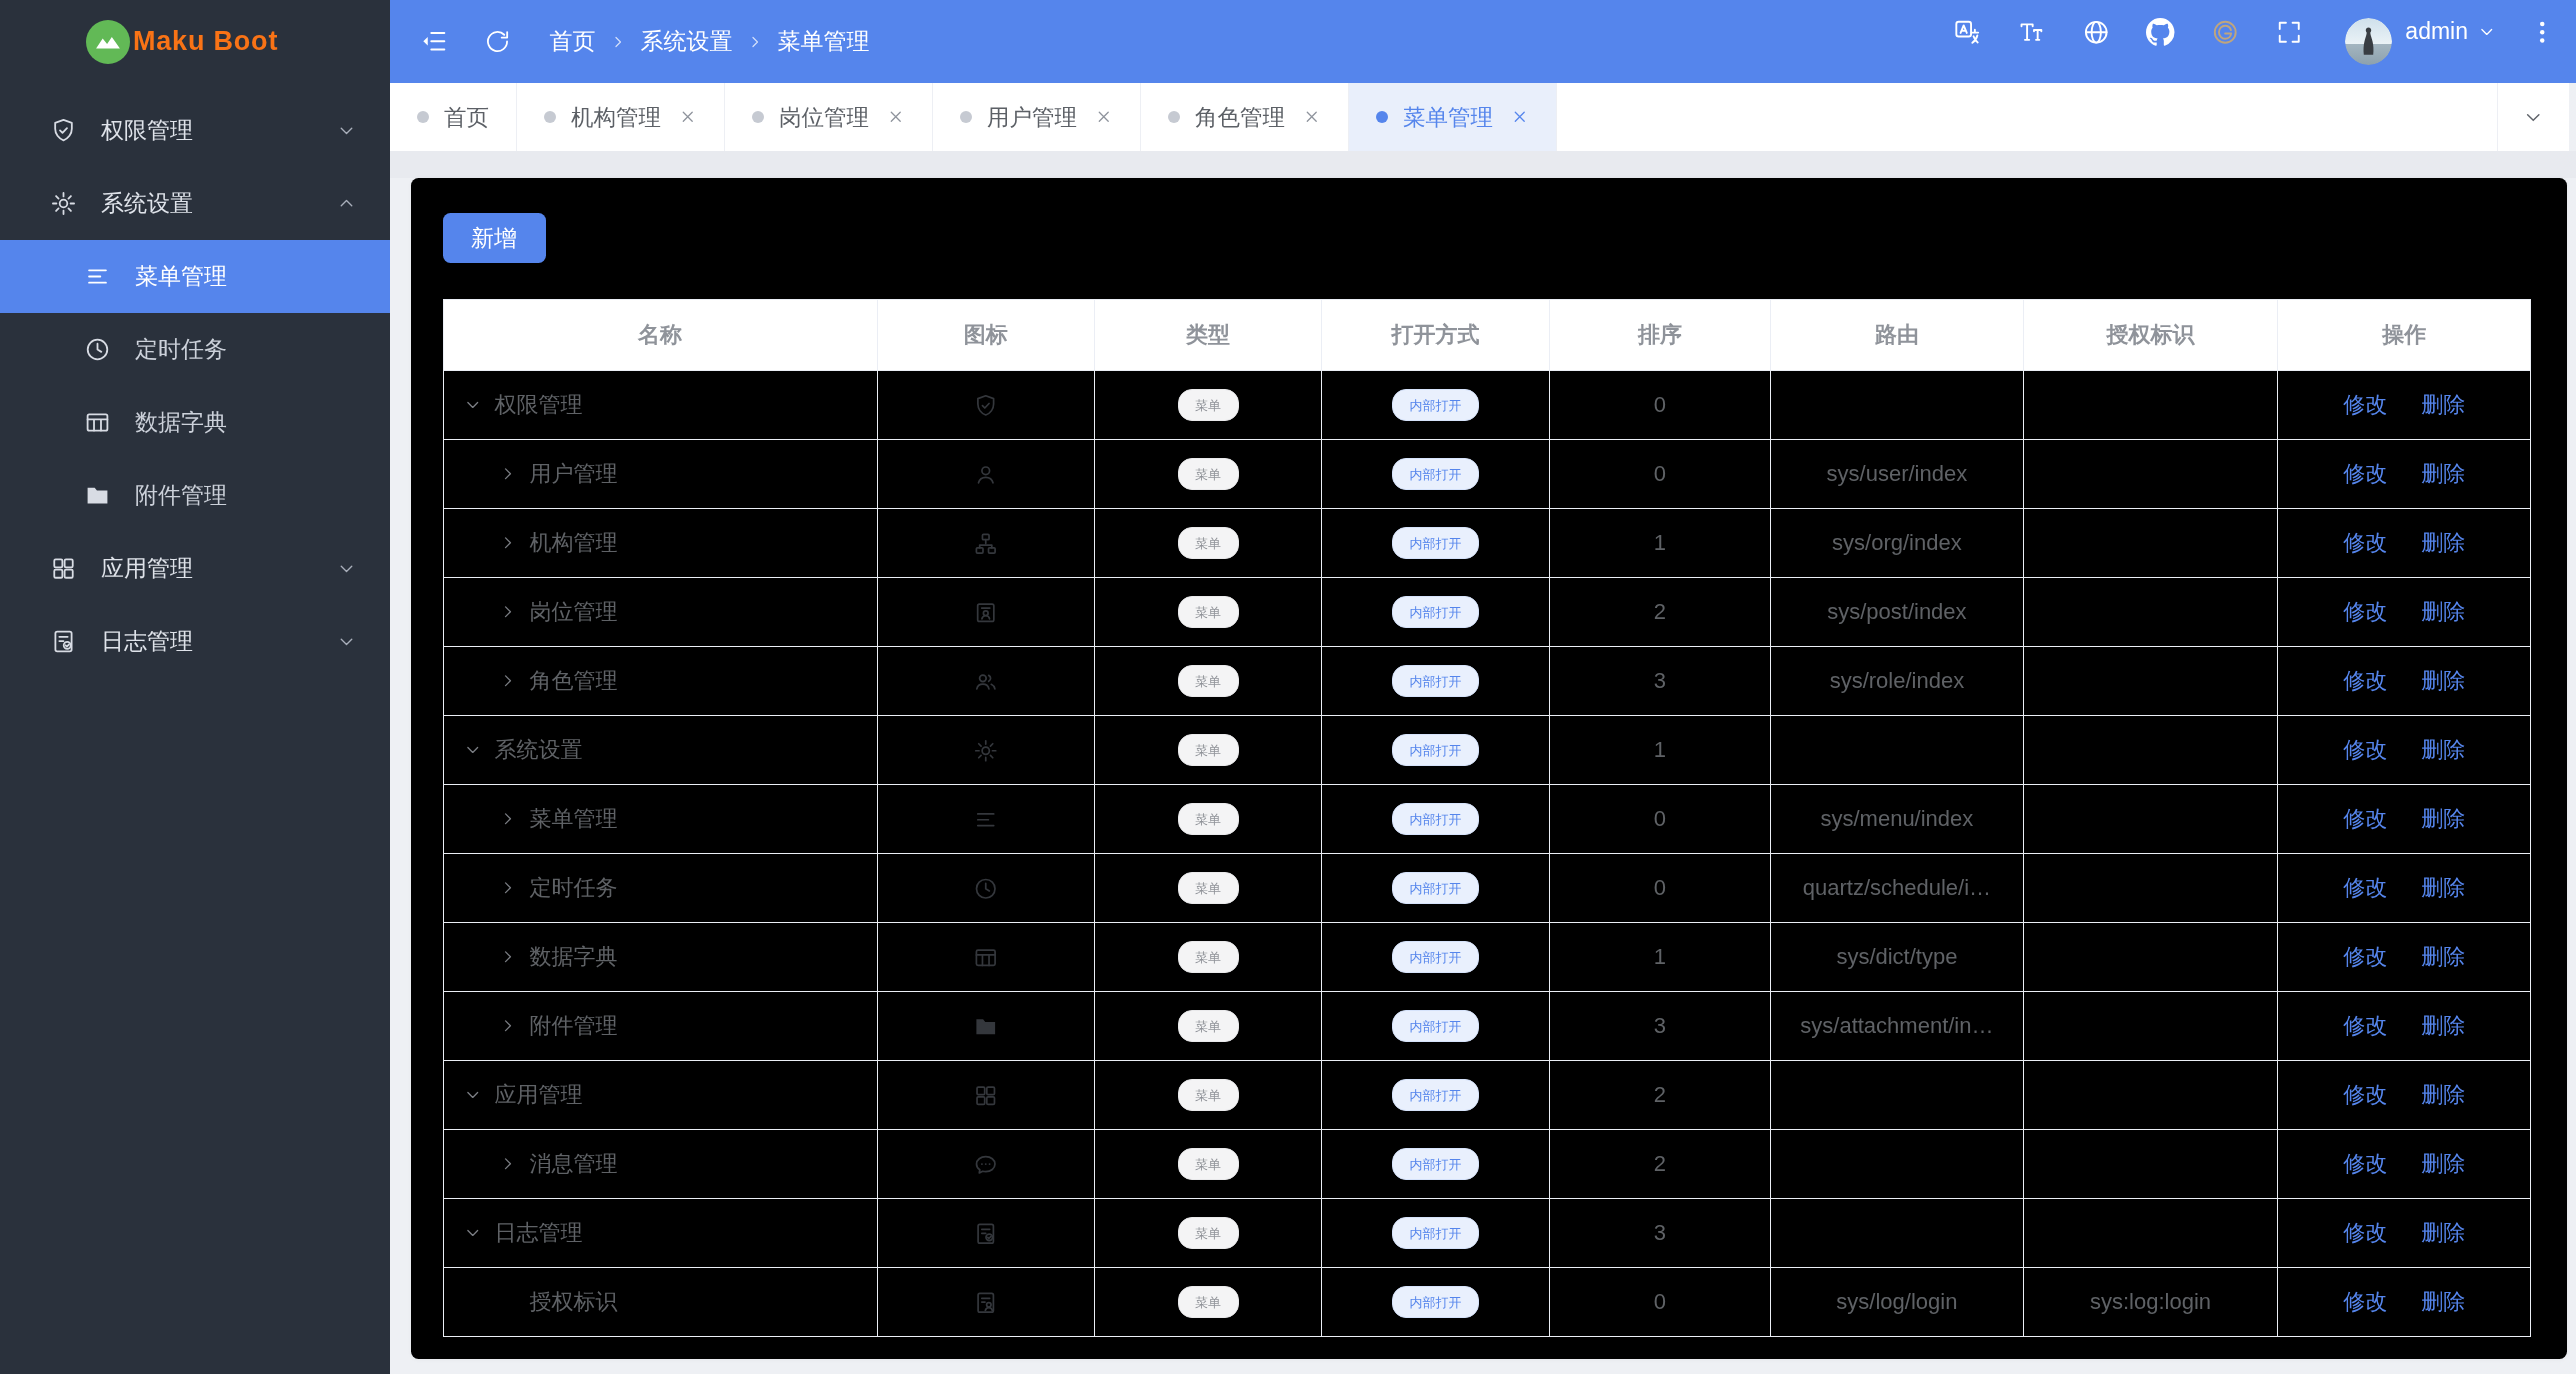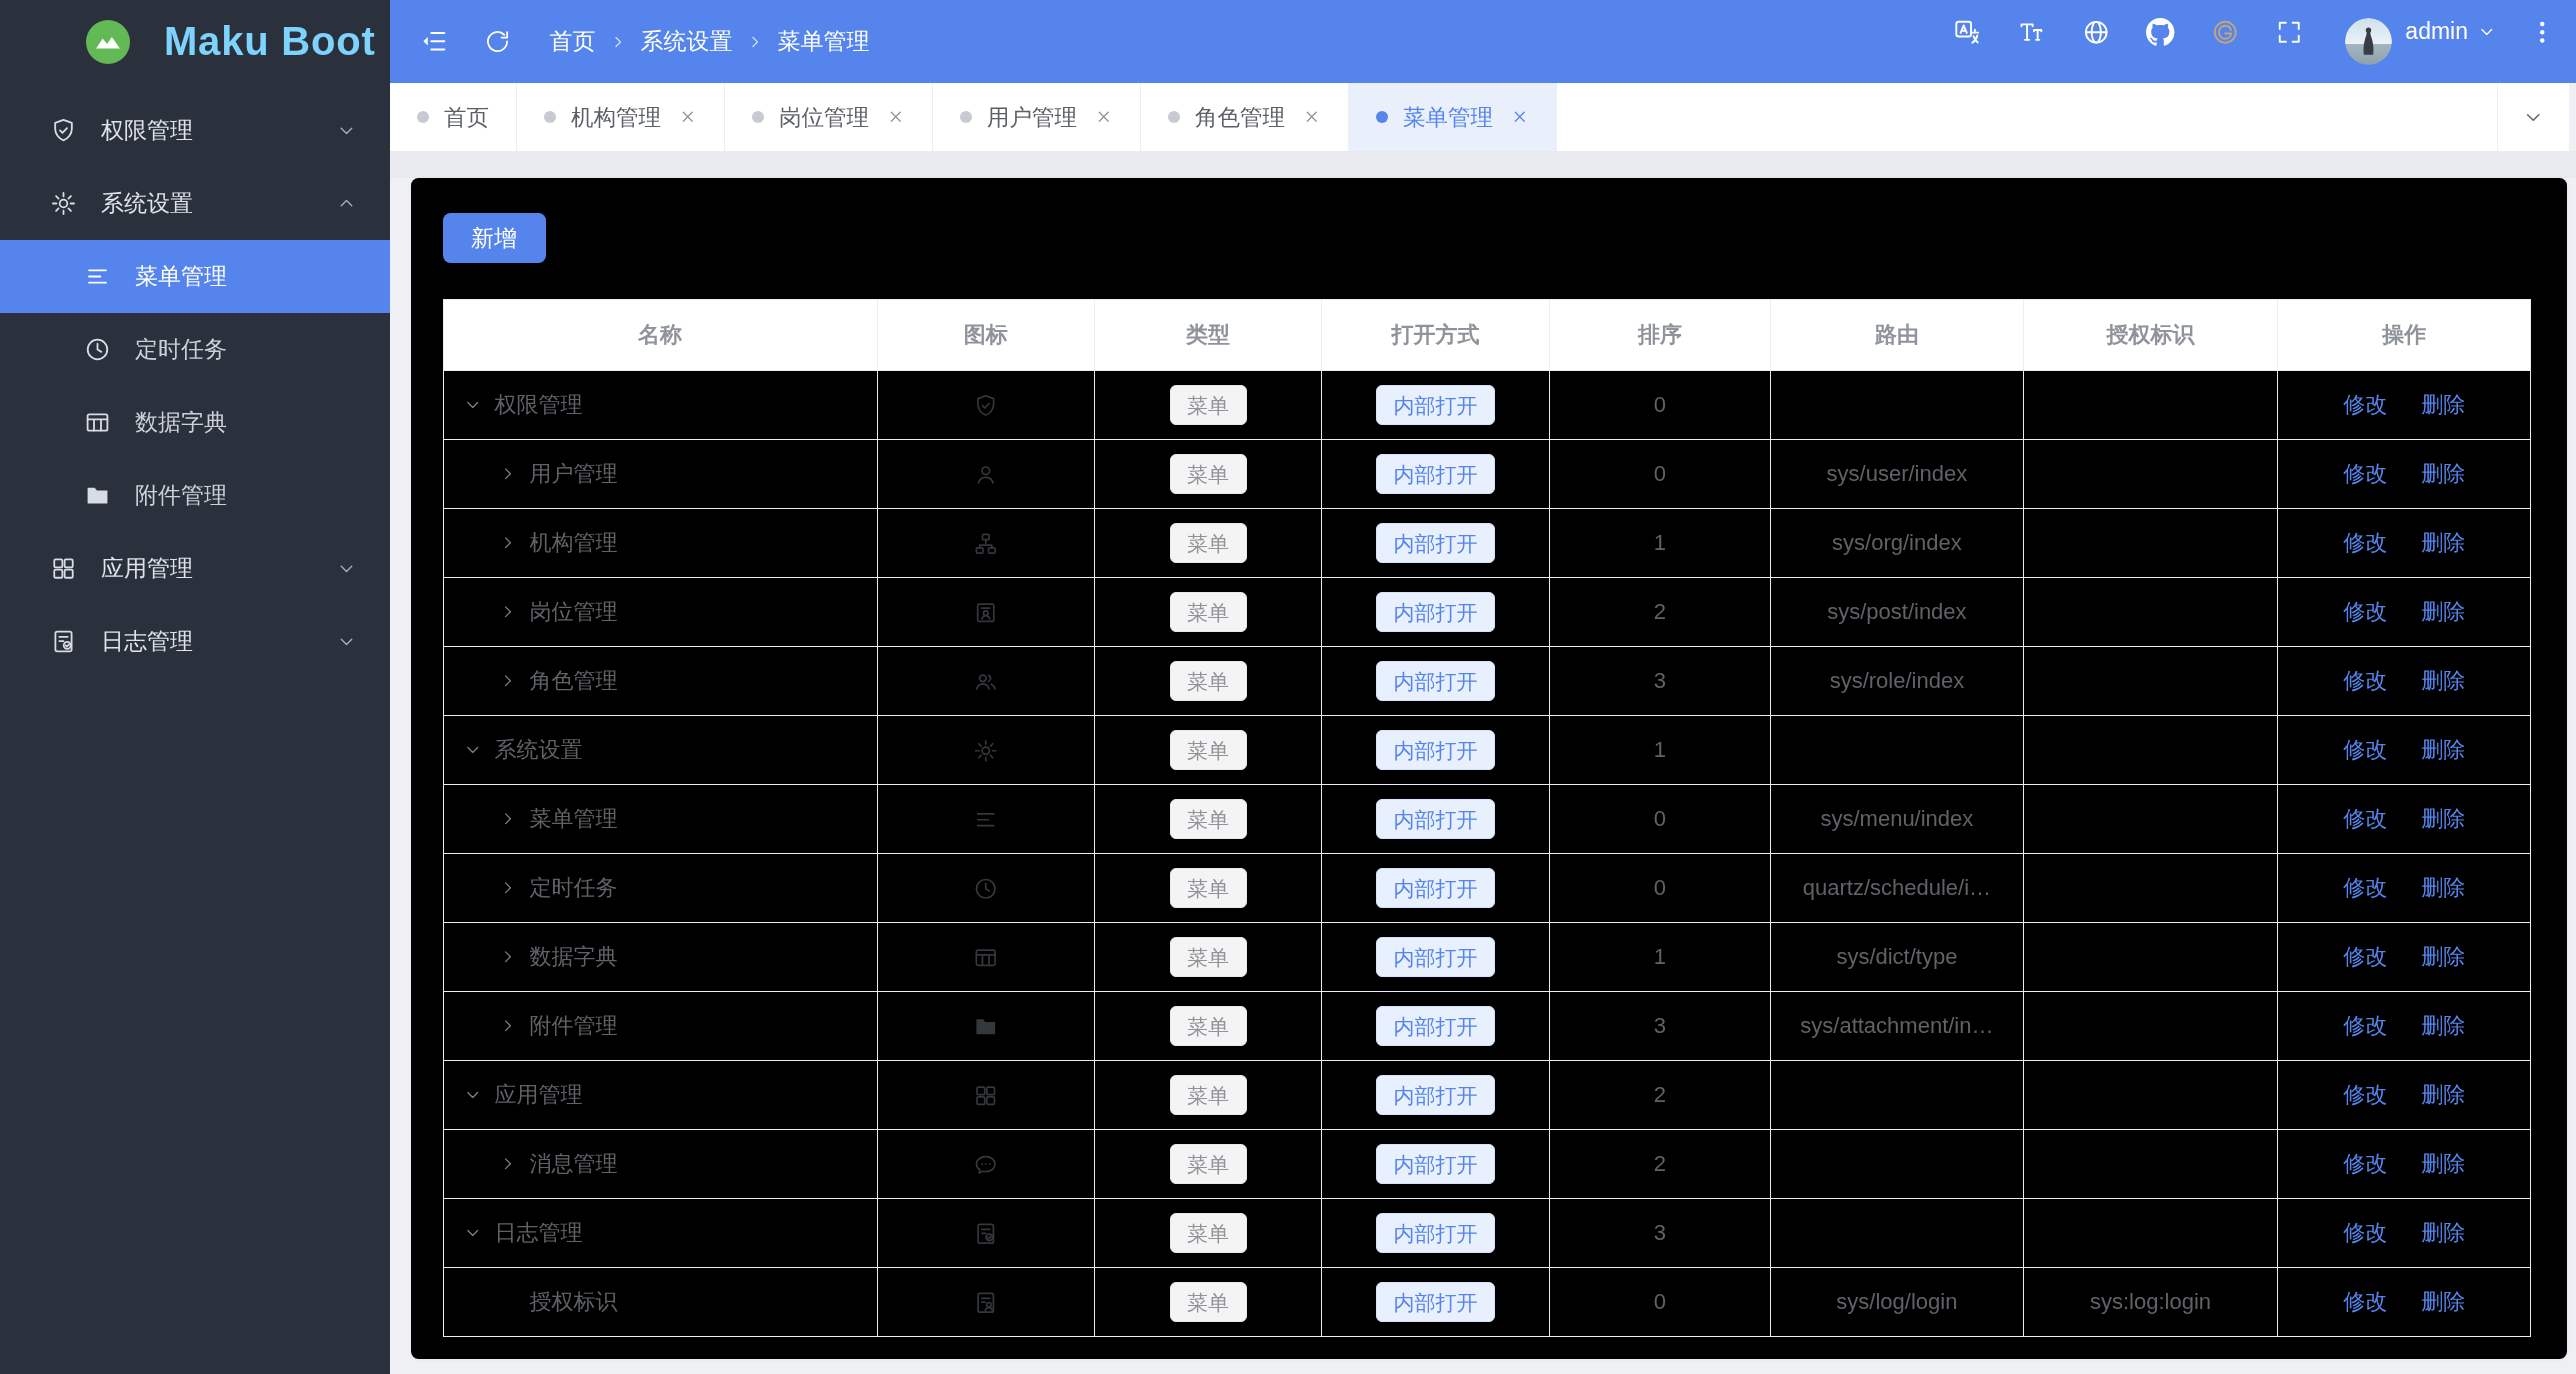--- a/index.html
+++ b/index.html
@@ -16,21 +16,21 @@
     width:2576px;height:1374px;overflow:hidden;
     font-family:"Liberation Sans","DejaVu Sans",sans-serif;
     background:var(--content-bg);
   }
   .page{display:flex;width:100%;height:100%;}
 
   
   .sidebar{flex:0 0 390px;width:390px;background:var(--sidebar-bg);display:flex;flex-direction:column;}
   .logo{height:83px;display:flex;align-items:center;padding-left:86px;flex:0 0 auto;}
   .logo-mark{width:44px;height:44px;display:block;}
-  .logo-title{margin-left:34px;font-size:40px;font-weight:bold;color:#7dd3fc;letter-spacing:0.8px;white-space:nowrap;}
+  .logo-title{margin-left:3px;font-size:27px;font-weight:bold;color:#f97316;letter-spacing:0.8px;white-space:nowrap;}
   .menu{padding-top:10.5px;}
   .side-item{height:73px;display:flex;align-items:center;padding:0 33px 0 50px;font-size:23px;color:#dfe3ea;cursor:pointer;white-space:nowrap;}
   .side-item .mi{width:27px;height:27px;margin-right:24px;flex:0 0 auto;color:#d8dce4;}
   .side-item .chev{width:21px;height:21px;margin-left:auto;color:#a9afbb;flex:0 0 auto;}
   .side-item.sub{padding-left:84px;color:#ccd1da;}
   .side-item.active{background:var(--accent);color:#fff;}
   .side-item.active .mi{color:#fff;}
 
   
   .main{flex:1;display:flex;flex-direction:column;min-width:0;background:var(--content-bg);}
@@ -73,21 +73,21 @@
   table.grid{width:100%;border-collapse:collapse;table-layout:fixed;margin-top:36px;}
   .grid th,.grid td{border:0.8px solid var(--border);}
   .grid thead th{height:71px;font-size:22px;color:#8f939a;font-weight:bold;background:#fff;}
   .grid td{height:69px;font-size:22px;color:#5f6266;text-align:center;padding:0 10.5px;overflow:hidden;white-space:nowrap;}
   .grid td.cell-name{text-align:left;padding-left:19.5px;}
   .name-wrap{display:flex;align-items:center;}
   .name-wrap.ind1{padding-left:35px;}
   .arrow{width:19.5px;height:19.5px;color:#7b7e84;margin-right:12px;flex:0 0 auto;cursor:pointer;}
   .arrow.blank{visibility:hidden;}
   .cell-icon .mi{width:25.5px;height:25.5px;display:inline-block;color:#34373c;vertical-align:middle;}
-  .tag{display:inline-block;font-size:21px;line-height:1;padding:8.3px 16.5px;border-radius:6px;}
+  .tag{display:inline-block;font-size:13px;line-height:1;padding:8.3px 16.5px;border-radius:14px;}
   .tag-plain{background:#f4f4f5;border:0.8px solid #e9e9eb;color:#909399;}
   .tag-blue{background:#e9f0fd;border:0.8px solid #d6e3fb;color:var(--accent);}
   .ops span{color:var(--accent);margin:0 17px;cursor:pointer;}
   .mi svg,.tb-icon svg,.tool svg,.chev svg,.crumb-sep svg,.arrow svg,.caret svg,.tab .x svg,.logo-mark svg{width:100%;height:100%;display:block;}
 </style>
 </head>
 <body>
 
 <div class="page">
 

